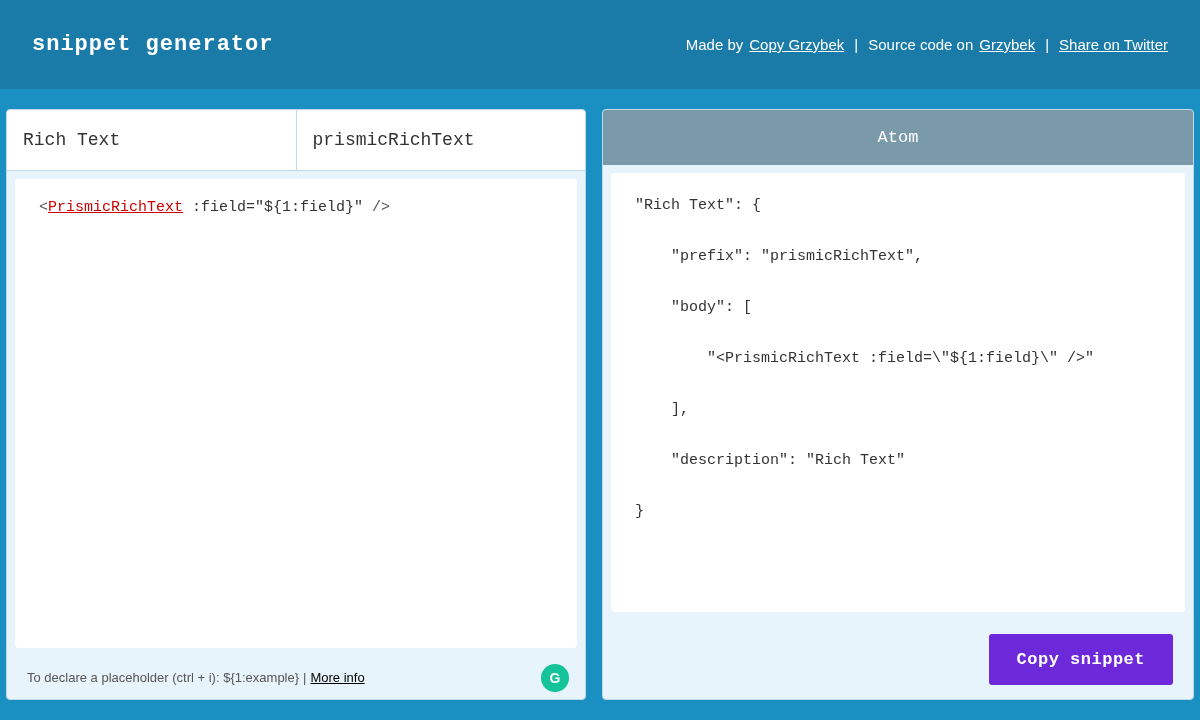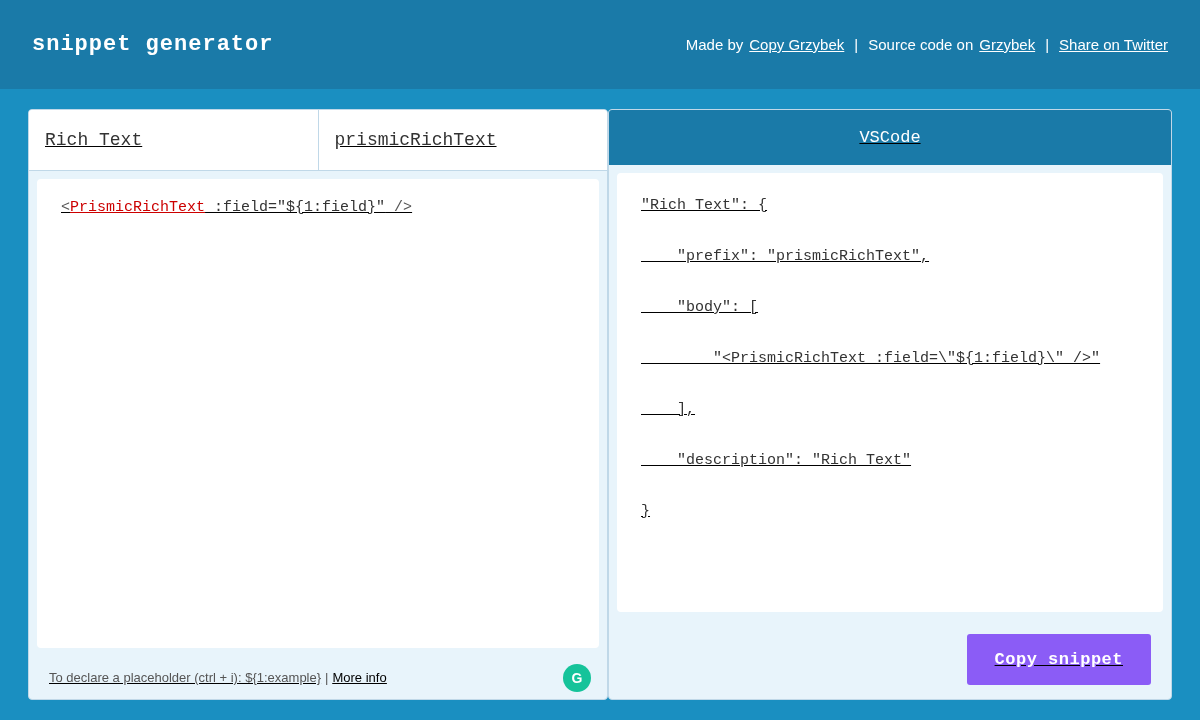--- a/index.html
+++ b/index.html
@@ -42,22 +42,22 @@
     }
     .header-links .separator {
       color: white;
       margin: 0 4px;
     }
 
     
     .main {
       display: flex;
       flex: 1;
-      padding: 20px 28px;
-      text-decoration: underline;
+      padding: 20px 6px;
+      gap: 16px;
     }
 
     
     .left-panel {
       flex: 0 0 580px;
       display: flex;
       flex-direction: column;
       background-color: #e8f4fb;
       border-radius: 4px;
       overflow: hidden;
@@ -180,21 +180,21 @@
     }
 
     .right-footer {
       padding: 14px 20px;
       display: flex;
       justify-content: flex-end;
       align-items: center;
     }
 
     .copy-btn {
-      background-color: #8b5cf6;
+      background-color: #6d28d9;
       color: white;
       border: none;
       padding: 16px 28px;
       font-size: 17px;
       font-family: 'Courier New', Courier, monospace;
       cursor: pointer;
       border-radius: 3px;
       font-weight: bold;
       letter-spacing: 0.5px;
     }
@@ -228,21 +228,21 @@
     <div class="left-footer">
       <span>To declare a placeholder (ctrl + i): ${1:example}</span>
       <span>|</span>
       <a>More info</a>
       <div class="grammarly-icon">G</div>
     </div>
   </div>
 
   <div class="right-panel">
     <div class="editor-tabs">
-      <button class="tab active">VSCode</button>
+      <button class="tab inactive">Atom</button>
     </div>
 
     <div class="snippet-area">"Rich Text": {
 
     "prefix": "prismicRichText",
 
     "body": [
 
         "&lt;PrismicRichText :field=\"${1:field}\" /&gt;"
 

